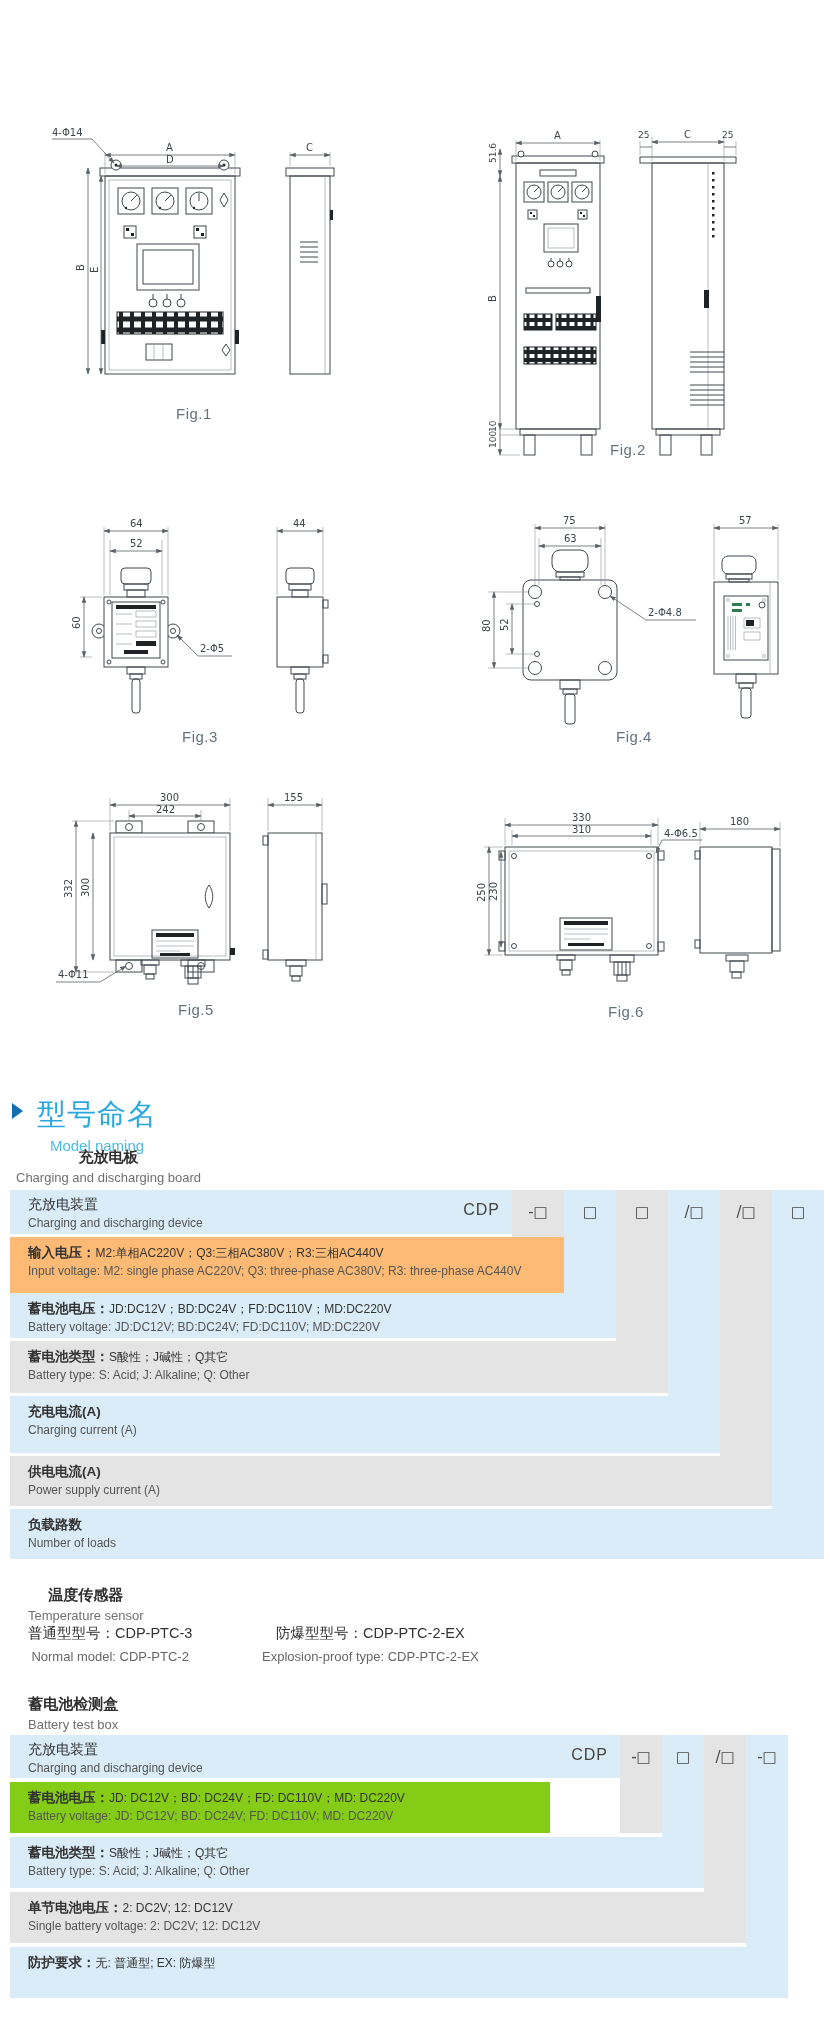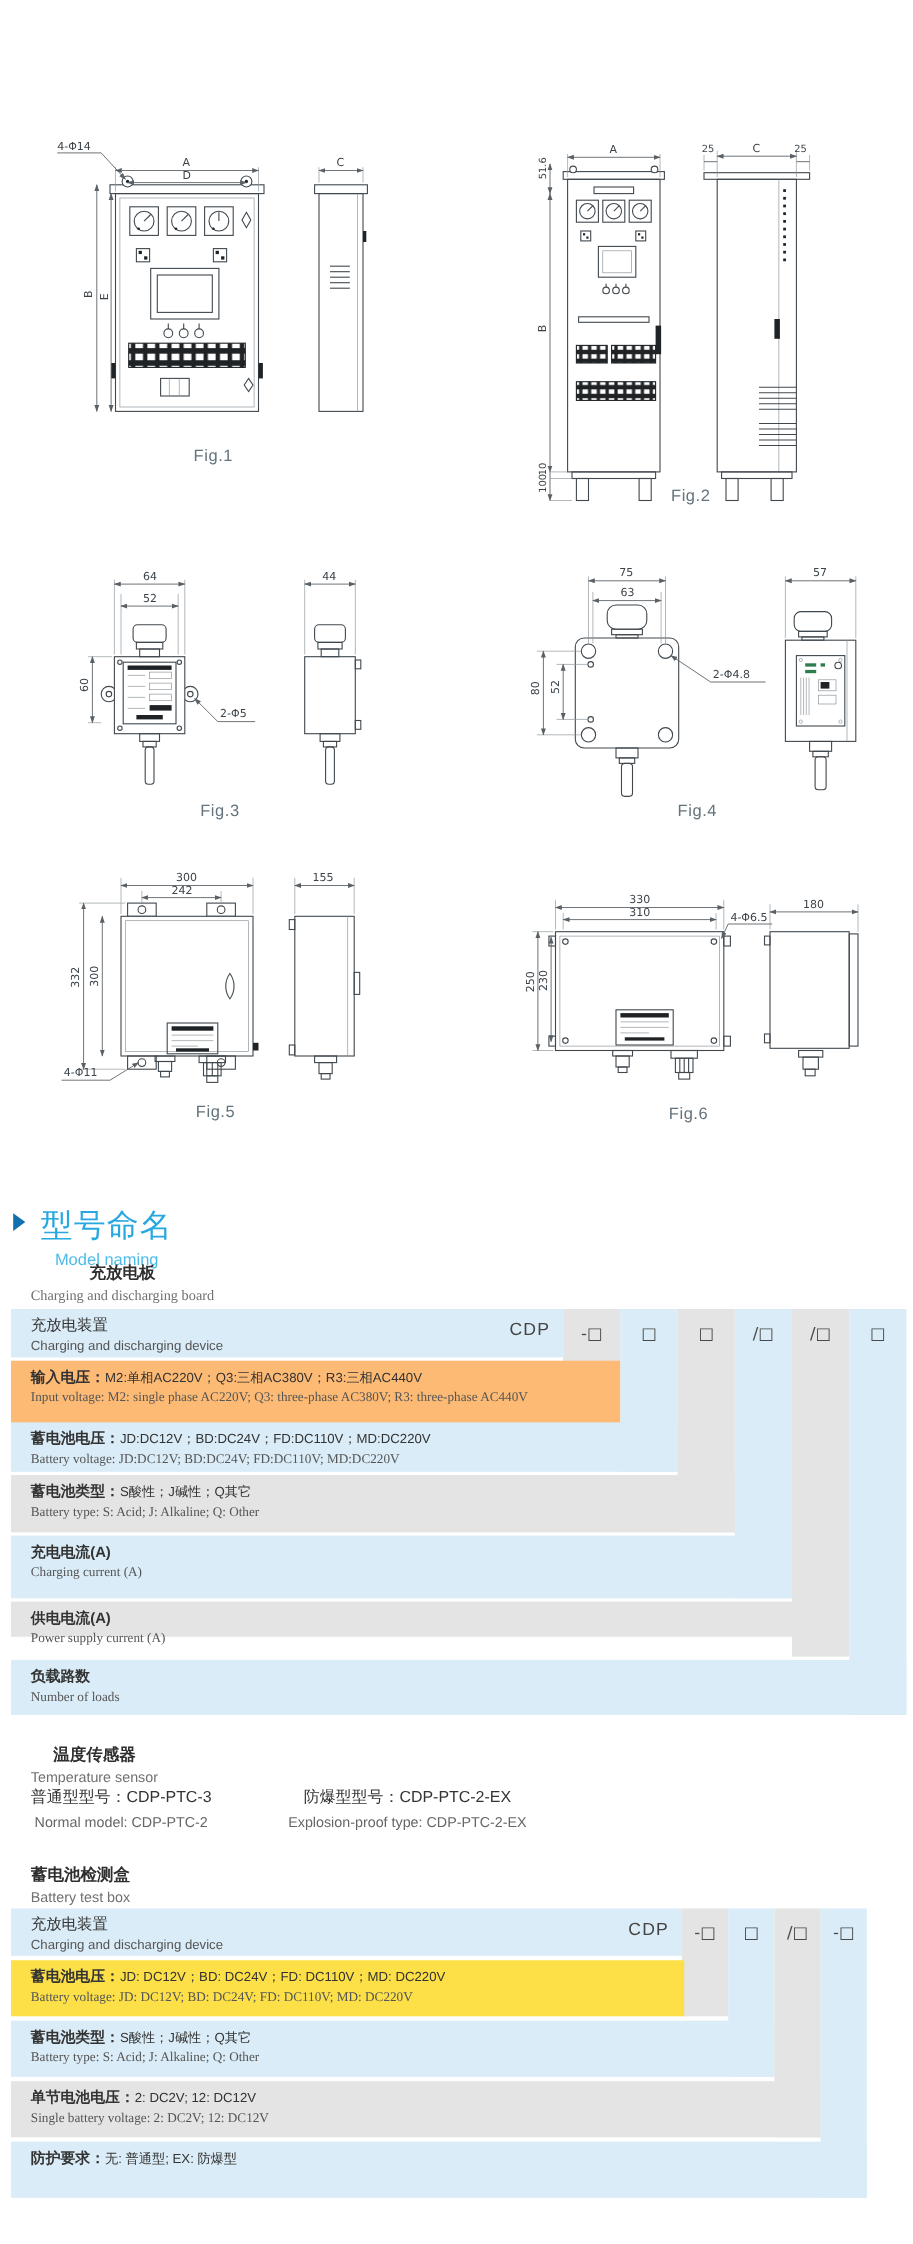--- a/index.html
+++ b/index.html
@@ -22,21 +22,21 @@
        border-top:8px solid transparent;border-bottom:8px solid transparent;margin-right:14px;}
   #sec-title{font-size:29px;color:#29a8e0;display:inline-block;vertical-align:middle;letter-spacing:1px;}
   #sec-sub{font-size:15px;color:#4cbbe9;margin:2px 0 0 25px;}
   .blk-zh{font-size:15px;font-weight:bold;color:#2e2e2e;}
   .blk-en{font-size:13px;color:#707070;margin-top:3px;}
   .ncol,.nband,.nheader{position:absolute;}
   .nbox{text-align:center;font:15px "DejaVu Sans",sans-serif;color:#4a4a4a;margin-top:13px;}
   .nband .zh{margin:6px 0 0 18px;color:#333;white-space:nowrap;}
   .zlbl{font-size:13.5px;font-weight:bold;color:#333;}
   .zval{font-size:12px;color:#333;}
-  .nband .en{margin:2px 0 0 18px;font-size:12px;color:#555;white-space:nowrap;font-family:Liberation Serif, serif;}
+  .nband .en{margin:2px 0 0 18px;font-size:12px;color:#555;white-space:nowrap;}
   .nheader .zh{margin:6px 0 0 18px;font-size:14px;color:#333;}
   .nheader .en{margin:2px 0 0 18px;font-size:12px;color:#555;}
   .prefix{position:absolute;right:12px;top:11px;font-size:16px;color:#444;letter-spacing:1px;}
   .model-zh{font-size:14.5px;color:#333;}
   .model-en{font-size:13px;color:#666;margin-top:6px;}
 </style>
 </head>
 <body>
 
 <svg id="figs" width="830" height="1060" viewBox="0 0 830 1060">
@@ -492,21 +492,21 @@
     <text class="dim" x="730" y="825">180</text>
   </g>
   <text class="cap" x="608" y="1017">Fig.6</text>
 </svg>
 
 <div id="sec-head" class="abs" style="left:12px;top:1095px;">
   <span class="tri"></span><span id="sec-title">型号命名</span>
   <div id="sec-sub">Model naming</div>
 </div>
 
-<div class="abs" style="left:28px;top:1148px;font-family:Liberation Serif, serif;">
+<div class="abs" style="left:16px;top:1148px;">
   <div class="blk-zh">充放电板</div>
   <div class="blk-en">Charging and discharging board</div>
 </div>
 
 <div id="table1" style="position: absolute; left: 10px; top: 1190px; width: 814px; height: 369px;">
     <div class="ncol" style="left: 502px; width: 52px; top: 0px; height: 100px; background: rgb(228, 228, 228);">
       <div class="nbox">-□</div>
     </div>
     <div class="nband" style="left: 0px; top: 47px; width: 554px; height: 63px; background: #fdba74;">
       <div class="zh"><span class="zlbl">输入电压：</span><span class="zval">M2:单相AC220V；Q3:三相AC380V；R3:三相AC440V</span></div>
@@ -529,21 +529,21 @@
     <div class="ncol" style="left: 658px; width: 52px; top: 0px; height: 263px; background: rgb(218, 236, 247);">
       <div class="nbox">/□</div>
     </div>
     <div class="nband" style="left: 0px; top: 206px; width: 710px; height: 57px; background: rgb(218, 236, 247);">
       <div class="zh"><span class="zlbl">充电电流(A)</span><span class="zval"></span></div>
       <div class="en">Charging current (A)</div>
     </div>
     <div class="ncol" style="left: 710px; width: 52px; top: 0px; height: 316px; background: rgb(228, 228, 228);">
       <div class="nbox">/□</div>
     </div>
-    <div class="nband" style="left: 0px; top: 266px; width: 762px; height: 32px; background: rgb(228, 228, 228);">
+    <div class="nband" style="left: 0px; top: 266px; width: 762px; height: 50px; background: rgb(228, 228, 228);">
       <div class="zh"><span class="zlbl">供电电流(A)</span><span class="zval"></span></div>
       <div class="en">Power supply current (A)</div>
     </div>
     <div class="ncol" style="left: 762px; width: 52px; top: 0px; height: 369px; background: rgb(218, 236, 247);">
       <div class="nbox">□</div>
     </div>
     <div class="nband" style="left: 0px; top: 319px; width: 814px; height: 50px; background: rgb(218, 236, 247);">
       <div class="zh"><span class="zlbl">负载路数</span><span class="zval"></span></div>
       <div class="en">Number of loads</div>
     </div>
@@ -569,21 +569,21 @@
 
 <div class="abs" style="left:28px;top:1695px;">
   <div class="blk-zh">蓄电池检测盒</div>
   <div class="blk-en">Battery test box</div>
 </div>
 
 <div id="table2" style="position: absolute; left: 10px; top: 1735px; width: 814px; height: 263px;">
     <div class="ncol" style="left: 610px; width: 42px; top: 0px; height: 98px; background: rgb(228, 228, 228);">
       <div class="nbox">-□</div>
     </div>
-    <div class="nband" style="left: 0px; top: 47px; width: 612px; height: 51px; background: #fde047;">
+    <div class="nband" style="left: 0px; top: 47px; width: 540px; height: 51px; background: #84cc16;">
       <div class="zh"><span class="zlbl">蓄电池电压：</span><span class="zval">JD: DC12V；BD: DC24V；FD: DC110V；MD: DC220V</span></div>
       <div class="en">Battery voltage: JD: DC12V; BD: DC24V; FD: DC110V; MD: DC220V</div>
     </div>
     <div class="ncol" style="left: 652px; width: 42px; top: 0px; height: 153px; background: rgb(218, 236, 247);">
       <div class="nbox">□</div>
     </div>
     <div class="nband" style="left: 0px; top: 102px; width: 694px; height: 51px; background: rgb(218, 236, 247);">
       <div class="zh"><span class="zlbl">蓄电池类型：</span><span class="zval">S酸性；J碱性；Q其它</span></div>
       <div class="en">Battery type: S: Acid; J: Alkaline; Q: Other</div>
     </div>

